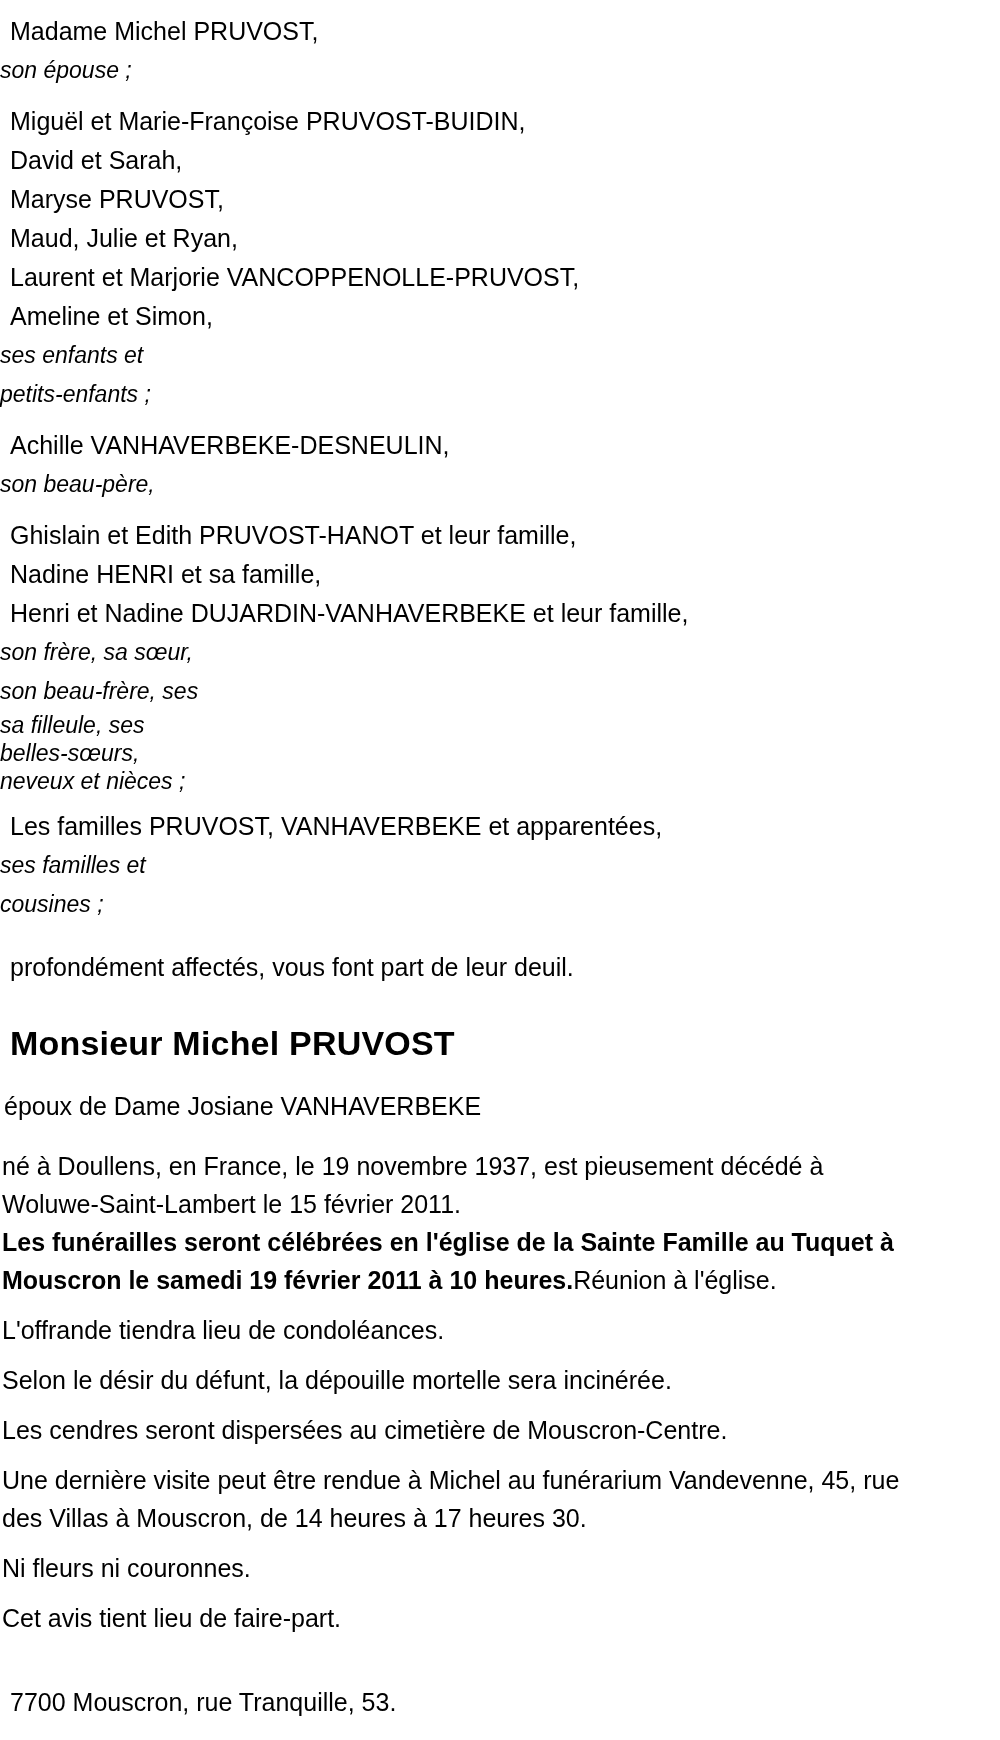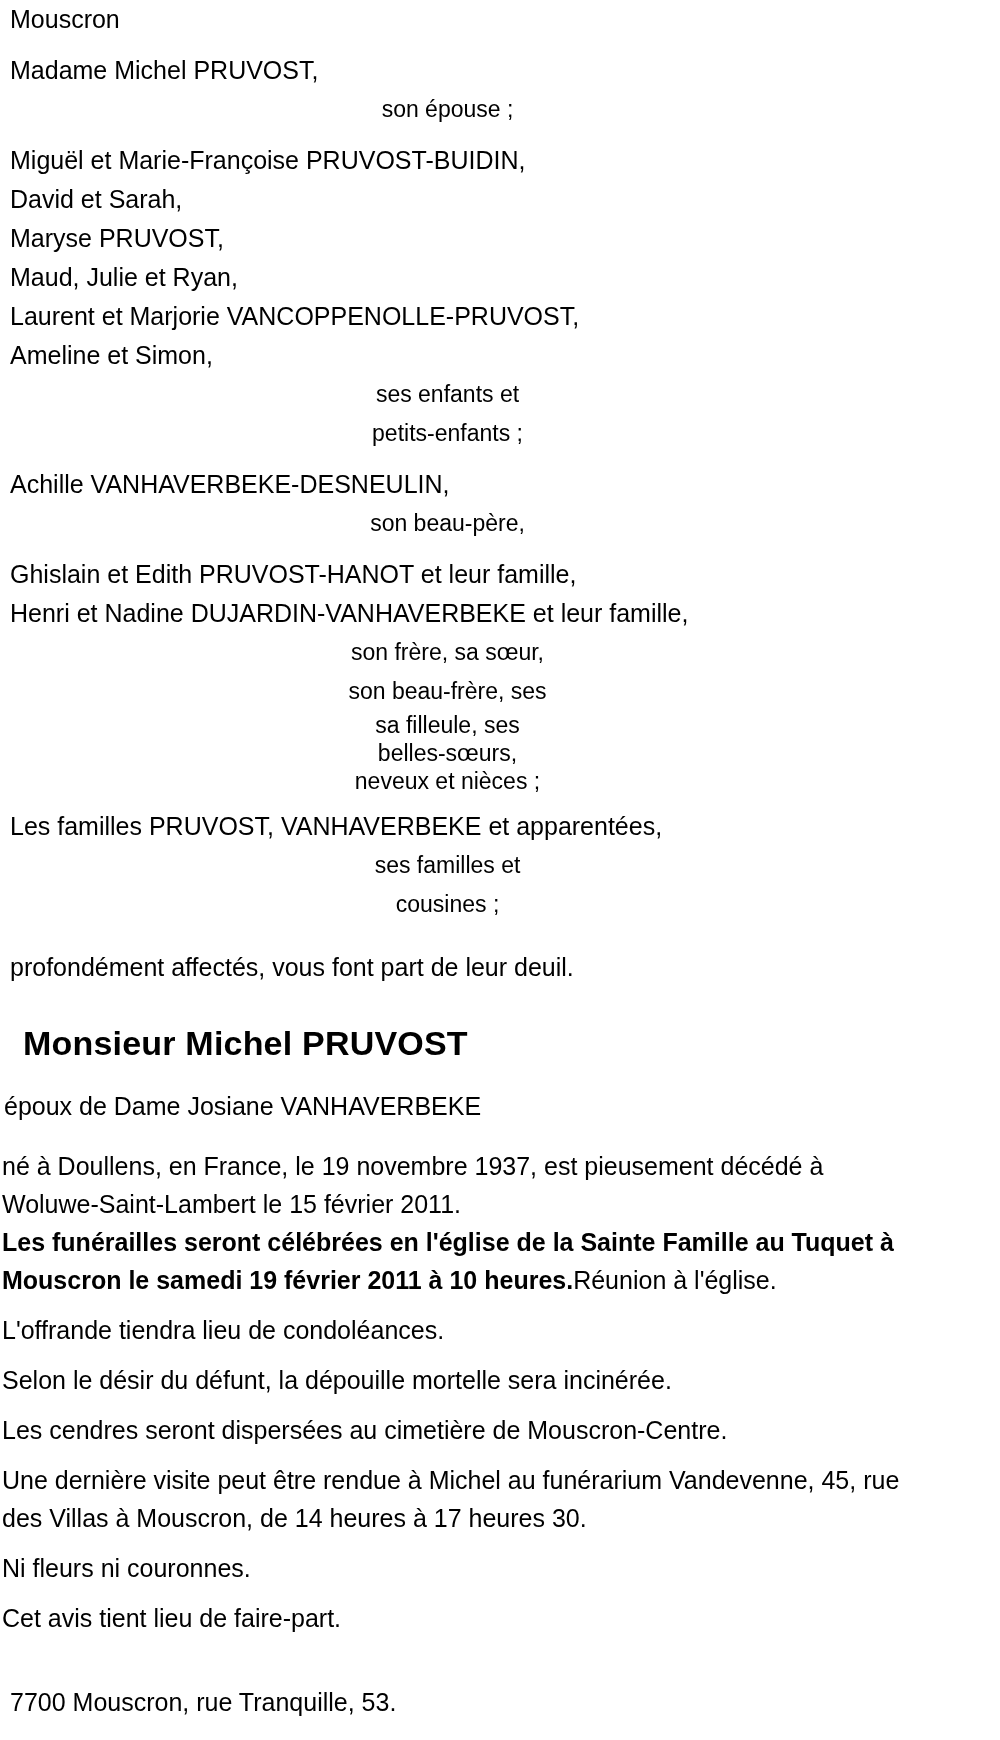--- a/index.html
+++ b/index.html
@@ -25,39 +25,40 @@
   
   .line {
     font-size: 25px;
     line-height: 39px;
     white-space: pre;
   }
   .left-col {
     padding-left: 10px;
   }
   .relation {
+    font-style: italic;
     font-size: 23px;
     line-height: 39px;
-    text-align: center;
+    text-align: left;
     padding-right: 105px;
     white-space: pre;
   }
   .relation.tight {
     line-height: 28px;
   }
   .gap-sm { height: 12px; }
   .gap-md { height: 22px; }
   .gap-lg { height: 34px; }
   .gap-xl { height: 46px; }
 
   .headline {
     font-size: 34px;
     font-weight: bold;
     line-height: 44px;
-    padding-left: 23px;
+    padding-left: 10px;
     letter-spacing: 0.2px;
     white-space: pre;
   }
   .spouse-line {
     font-size: 25px;
     line-height: 38px;
     padding-left: 4px;
     white-space: pre;
   }
   .para {
@@ -75,21 +76,20 @@
     padding-left: 10px;
     white-space: pre;
   }
   .names-block { position: relative; }
 </style>
 </head>
 <body>
 
 <div class="notice">
 
-  <div class="line left-col">Mouscron</div>
 
   <div class="gap-sm"></div>
 
   <div id="family-entries">
       <div class="names-block">
         <div class="line left-col">Madame Michel PRUVOST,</div>
         <div>
           <div class="relation">son épouse ;</div>
         </div>
         <div class="gap-sm"></div>
@@ -109,20 +109,21 @@
       </div>
       <div class="names-block">
         <div class="line left-col">Achille VANHAVERBEKE-DESNEULIN,</div>
         <div>
           <div class="relation">son beau-père,</div>
         </div>
         <div class="gap-sm"></div>
       </div>
       <div class="names-block">
         <div class="line left-col">Ghislain et Edith PRUVOST-HANOT et leur famille,</div>
+        <div class="line left-col">Nadine HENRI et sa famille,</div>
         <div class="line left-col">Henri et Nadine DUJARDIN-VANHAVERBEKE et leur famille,</div>
         <div>
           <div class="relation">son frère, sa sœur,</div>
           <div class="relation">son beau-frère, ses</div>
           <div class="relation tight">sa filleule, ses</div>
           <div class="relation tight">belles-sœurs,</div>
           <div class="relation tight">neveux et nièces ;</div>
         </div>
         <div class="gap-sm"></div>
       </div>

